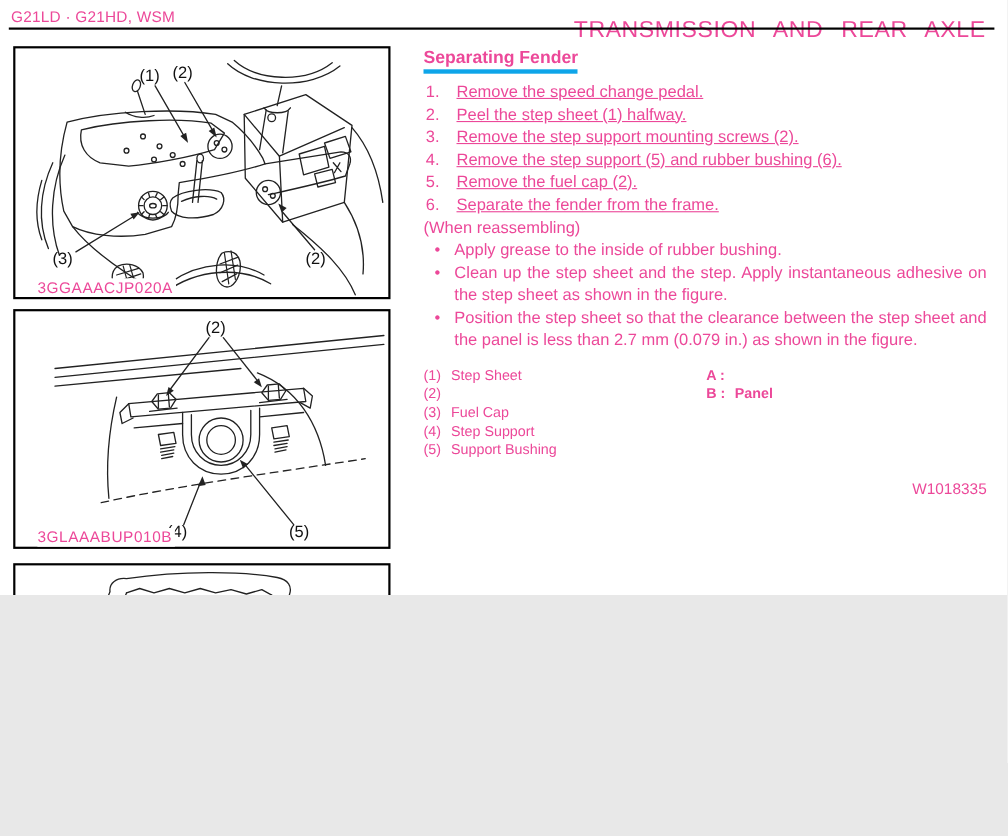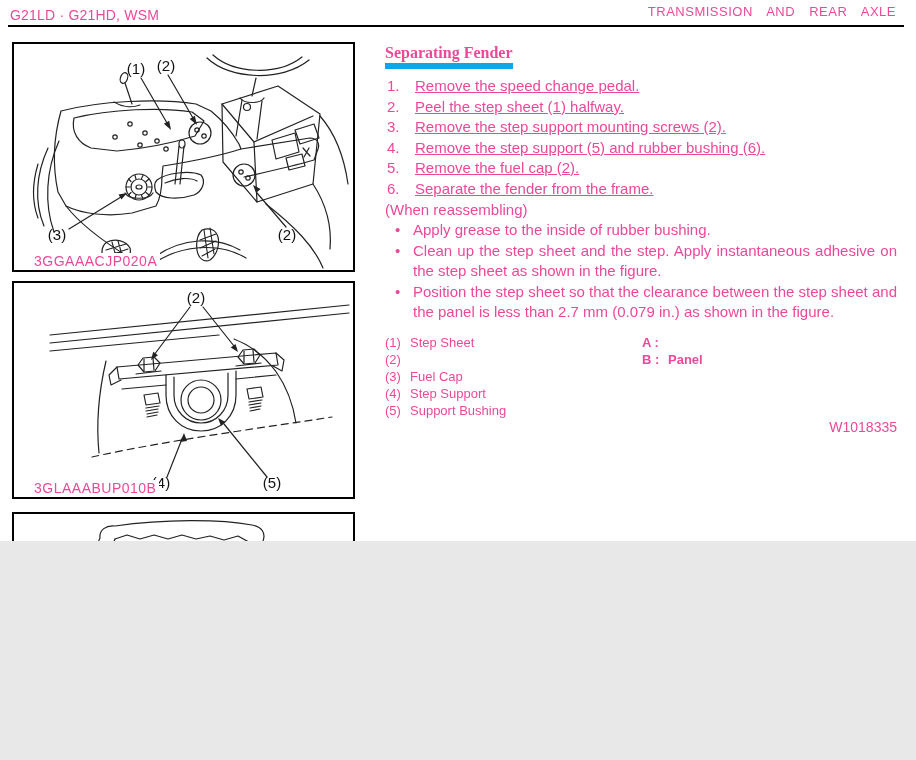--- a/index.html
+++ b/index.html
@@ -2,54 +2,54 @@
 <html><head>
 <meta charset="utf-8">
 <style>
   html,body { margin:0; padding:0; background:#e8e8e8; }
   .page {
     position:relative; width:916px; height:541px; background:#fff;
     font-family:"Liberation Sans", sans-serif; color:#ec4899; overflow:hidden;
   }
   
   .hdr-left  { position:absolute; left:10px; top:7px;  font-size:14px; letter-spacing:0.2px; }
-  .hdr-right { position:absolute; right:20px; top:4px; font-size:13px; word-spacing:10px; letter-spacing:0.5px; }
+  .hdr-right { position:absolute; right:20px; top:16px; font-size:21px; word-spacing:10px; letter-spacing:0.5px; }
   .hdr-rule  { position:absolute; left:8px; right:12px; top:25px; height:2px; background:#000; }
   
   .fig-box { position:absolute; left:12px; width:343px; border:2px solid #000; background:#fff; box-sizing:border-box; }
   #fig1 { top:42px;  height:230px; }
   #fig2 { top:281px; height:218px; }
   #fig3 { top:512px; height:215px; }
   .fig-box svg { display:block; width:100%; height:100%; }
   .fig-code { position:absolute; left:20px; bottom:0px; font-size:14px; letter-spacing:0.5px; background:#fff; padding:0 3px 1px 0;text-align:right; }
   svg path, svg circle, svg ellipse, svg rect { fill:none; stroke:#222; stroke-width:1.2; stroke-linecap:round; stroke-linejoin:round; }
   svg polygon { fill:#222; stroke:none; }
   svg text { fill:#111; stroke:none; font-family:"Liberation Sans", sans-serif; font-size:15px; }
   svg text.bold { font-weight:bold; }
   svg .thick { stroke-width:3.8; }
   svg .thin  { stroke-width:1.1; }
   
   .content { position:absolute; left:385px; top:44px; width:512px; }
   .sec-title { font-size:16px; font-weight:bold; margin:0; }
-  .sec-title span { display:inline-block; border-bottom:6px solid #0ea5e9; padding-bottom:1px;font-family:Liberation Serif, serif; }
+  .sec-title span { display:inline-block; border-bottom:4px solid #0ea5e9; padding-bottom:1px; }
   .steps { margin-top:7px; }
   .step-row { display:flex; font-size:15px; line-height:20.5px; }
   .step-num { flex:none; width:30px; padding-left:2px; box-sizing:border-box; }
   .step-txt { flex:1;text-decoration:underline; }
   .reassemble-title { font-size:15px; font-weight:normal; line-height:21px; }
   .bullet-row { display:flex; font-size:15px; line-height:20.5px; }
   .bullet-dot { flex:none; width:28px; padding-left:10px; box-sizing:border-box; }
   .bullet-txt { flex:1; text-align:justify; }
   .legend { position:relative; margin-top:11px; font-size:13px; }
   .part-row { display:flex; line-height:17px; }
   .part-num { flex:none; width:25px; }
   .refs { position:absolute; left:257px; top:0; font-weight:bold; }
   .ref-row { display:flex; line-height:17px; }
   .ref-key { flex:none; width:26px; }
-  .wcode { margin-top:0; text-align:right; font-size:14px; }
+  .wcode { margin-top:19px; text-align:right; font-size:14px; }
 </style>
 </head>
 <body>
 
 <div class="page">
 
   <div class="hdr-left">G21LD · G21HD, WSM</div>
   <div class="hdr-right">TRANSMISSION AND REAR AXLE</div>
   <div class="hdr-rule"></div>
 

